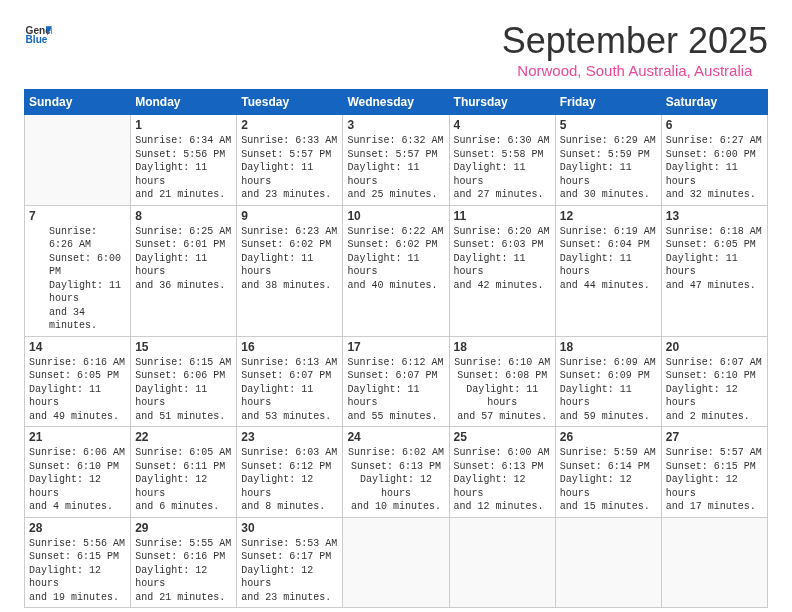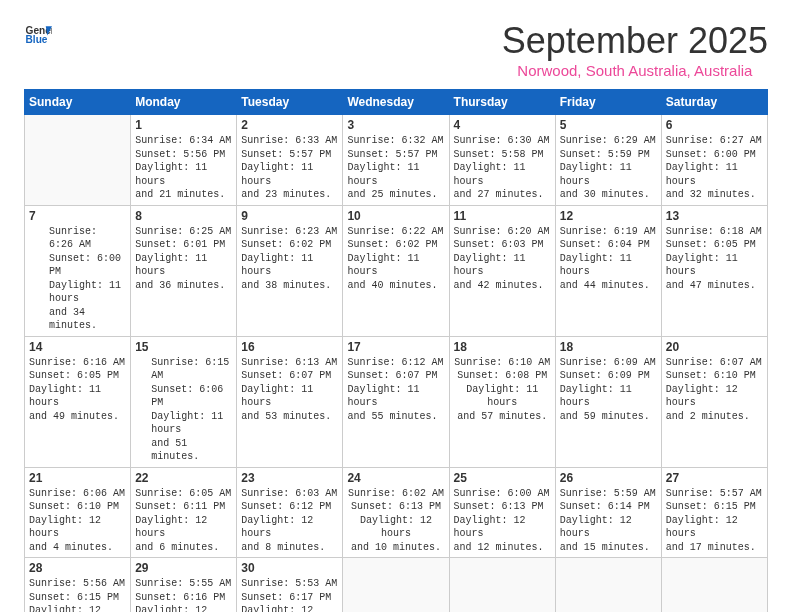--- a/index.html
+++ b/index.html
@@ -205,21 +205,21 @@
       <tr>
         <td>
           <span class="day-num">14</span>
           <div class="day-info" style="white-space: pre-line;">Sunrise: 6:16 AM
 Sunset: 6:05 PM
 Daylight: 11 hours
 and 49 minutes.</div>
         </td>
         <td>
           <span class="day-num">15</span>
-          <div class="day-info" style="white-space: pre-line; margin-left: 16px;">Sunrise: 6:15 AM
+          <div class="day-info" style="white-space: pre-line;">Sunrise: 6:15 AM
 Sunset: 6:06 PM
 Daylight: 11 hours
 and 51 minutes.</div>
         </td>
         <td>
           <span class="day-num">16</span>
           <div class="day-info" style="white-space: pre-line;">Sunrise: 6:13 AM
 Sunset: 6:07 PM
 Daylight: 11 hours
 and 53 minutes.</div>

